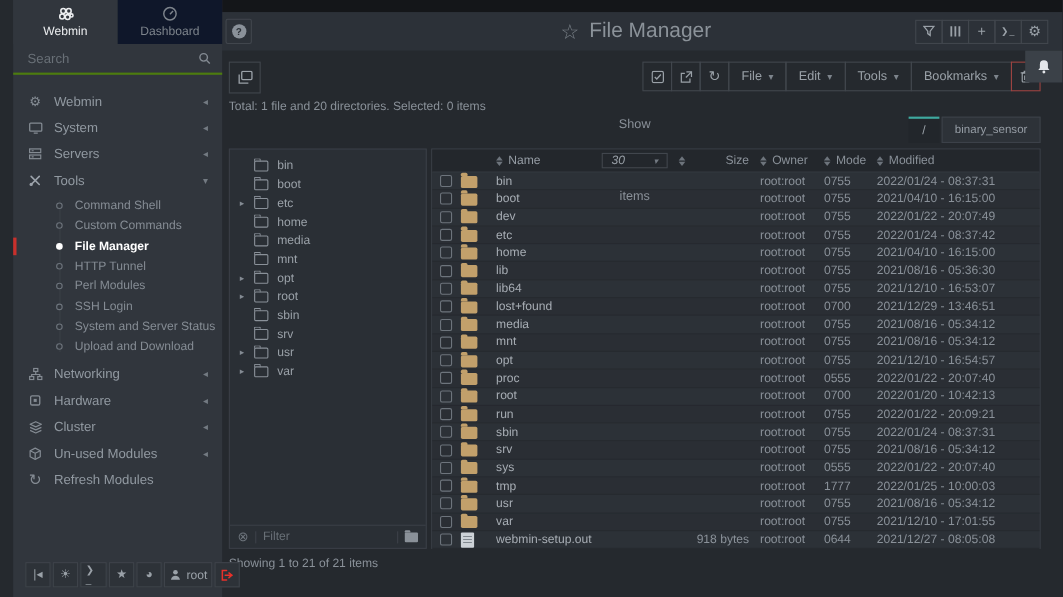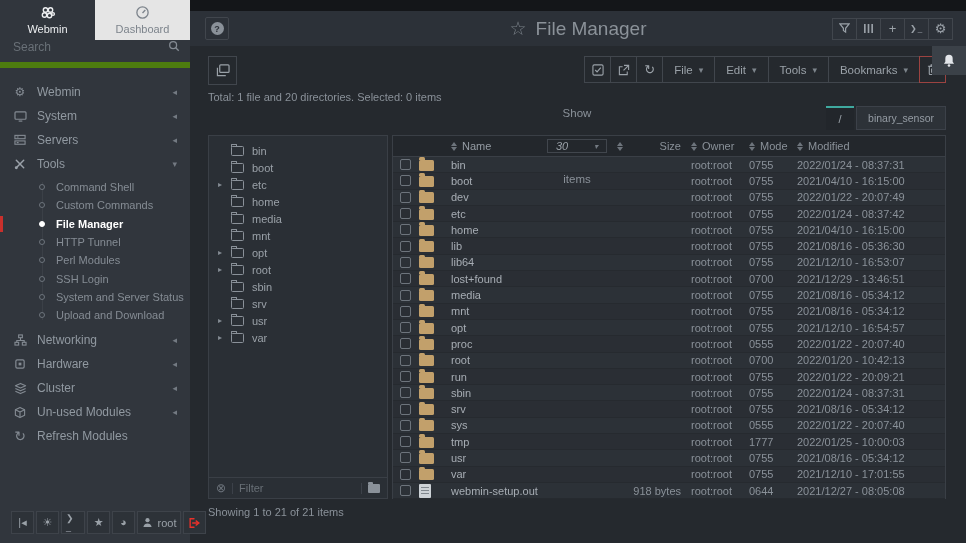--- a/index.html
+++ b/index.html
@@ -1,28 +1,28 @@
 <!DOCTYPE html>
 <html><head>
 <meta charset="utf-8">
 <style>
   * { margin:0; padding:0; box-sizing:border-box; }
   html,body { width:966px; height:543px; overflow:hidden; }
   body { font-family:"Liberation Sans", sans-serif; background:#25292e; position:relative; color:#9aa1a8; }
   svg { display:block; }
 
   
-  .sidebar { position:absolute; left:0; top:0; width:190px; height:543px; background:#31363d; z-index:2; }
+  .sidebar { position:absolute; left:12px; top:0; width:190px; height:543px; background:#31363d; z-index:2; }
   .tabs { display:flex; height:40px; }
   .tab { flex:1; display:flex; flex-direction:column; align-items:center; justify-content:center; gap:3px; cursor:pointer; }
   .tab .tab-label { font-size:11px; }
   .tab-webmin { background:#31363d; color:#eceef0; }
-  .tab-dashboard { background:#e5e5e5; color:#7d848c; }
-
-  .search-row { height:28px; border-bottom:6px solid #4d7c0f; display:flex; align-items:flex-start; padding:0 13px; }
+  .tab-dashboard { background:#0f172a; color:#7d848c; }
+
+  .search-row { height:28px; border-bottom:2px solid #4d7c0f; display:flex; align-items:center; padding:0 13px; }
   .search-row input { flex:1; background:transparent; border:none; outline:none; color:#9aa1a8; font-size:12px; font-family:inherit; }
   .search-row input::placeholder { color:#697077; }
 
   .menu { padding-top:12px; }
   .cat { height:24px; display:flex; align-items:center; gap:10px; padding:0 13px; font-size:12px; color:#9199a1; cursor:pointer; }
   .cat .cat-icon { width:14px; display:flex; justify-content:center; color:#848b93; font-size:12px; }
   .cat .caret { margin-left:auto; font-size:9px; color:#737a82; }
   .submenu { position:relative; padding:2px 0 4px; }
   .submenu::before { content:""; position:absolute; left:42px; top:6px; bottom:8px; width:1px; background:#3b4047; }
   .sub { position:relative; height:18.3px; display:flex; align-items:center; padding-left:56px; font-size:11px; color:#858c94; cursor:pointer; }

